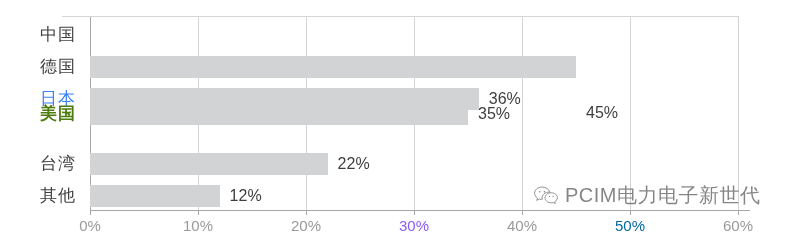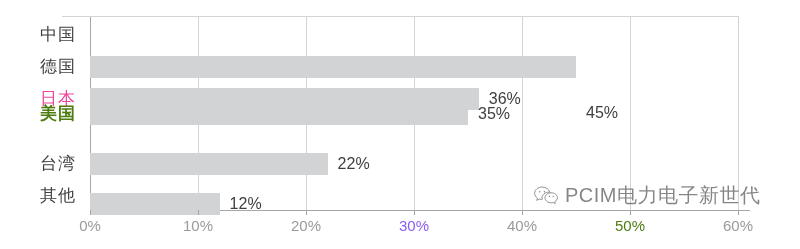--- a/index.html
+++ b/index.html
@@ -166,21 +166,21 @@
   }
 </style>
 </head>
 <body>
 
 <div id="chart-root">
 
   <div class="cat-labels">
       <div class="cat-label" style="top: 8px; color: rgb(63, 63, 66);">中国</div>
       <div class="cat-label" style="top: 40.2px; color: rgb(63, 63, 66);">德国</div>
-      <div class="cat-label" style="top: 72.4px; color: #ec4899;">日本</div>
+      <div class="cat-label" style="top: 72.4px; color: #3b82f6;">日本</div>
       <div class="cat-label" style="top: 87px; color: #4d7c0f; font-weight: bold;">美国</div>
       <div class="cat-label" style="top: 136.8px; color: rgb(63, 63, 66);">台湾</div>
       <div class="cat-label" style="top: 169px; color: rgb(63, 63, 66);">其他</div>
     </div>
 
   <div class="top-left-tick"></div>
   <div class="y-axis"></div>
   <div class="x-axis"></div>
 
   <div class="plot">
@@ -200,39 +200,39 @@
         <span class="bar-value" style="left: 398.8px; color: rgb(63, 63, 66);">36%</span>
       </div>
       <div class="bar-row" style="top: 87px; width: 648px;">
         <div class="bar" style="width: 378px; background: rgb(210, 211, 213);"></div>
         <span class="bar-value" style="left: 388px; color: rgb(63, 63, 66);">35%</span>
       </div>
       <div class="bar-row" style="top: 136.8px; width: 648px;">
         <div class="bar" style="width: 237.6px; background: rgb(210, 211, 213);"></div>
         <span class="bar-value" style="left: 247.6px; color: rgb(63, 63, 66);">22%</span>
       </div>
-      <div class="bar-row" style="top: 177px; width: 648px;">
+      <div class="bar-row" style="top: 169px; width: 648px;">
         <div class="bar" style="width: 129.6px; background: rgb(210, 211, 213);"></div>
         <span class="bar-value" style="left: 139.6px; color: rgb(63, 63, 66);">12%</span>
       </div>
     </div>
 
   <div class="tick-labels">
       <div class="tick-mark" style="left: 90px; background: rgb(166, 166, 166);"></div>
       <div class="tick-label" style="left: 90px; color: rgb(154, 154, 154);">0%</div>
       <div class="tick-mark" style="left: 198px; background: rgb(166, 166, 166);"></div>
       <div class="tick-label" style="left: 198px; color: rgb(154, 154, 154);">10%</div>
       <div class="tick-mark" style="left: 306px; background: rgb(166, 166, 166);"></div>
       <div class="tick-label" style="left: 306px; color: rgb(154, 154, 154); text-align: right;">20%</div>
       <div class="tick-mark" style="left: 414px; background: rgb(166, 166, 166);"></div>
       <div class="tick-label" style="left: 414px; color: #8b5cf6;">30%</div>
       <div class="tick-mark" style="left: 522px; background: rgb(166, 166, 166);"></div>
       <div class="tick-label" style="left: 522px; color: rgb(154, 154, 154);">40%</div>
       <div class="tick-mark" style="left: 630px; background: rgb(166, 166, 166);"></div>
-      <div class="tick-label" style="left: 630px; color: #4d7c0f;">50%</div>
+      <div class="tick-label" style="left: 630px; color: #0369a1;">50%</div>
       <div class="tick-mark" style="left: 738px; background: rgb(166, 166, 166);"></div>
       <div class="tick-label" style="left: 738px; color: rgb(154, 154, 154);">60%</div>
     </div>
 
   <div class="watermark">
     <span class="wm-logo">
       <svg viewBox="0 0 32 24" width="26" height="20" aria-hidden="true">
         <path d="M11.2 2.2C6.1 2.2 2 5.6 2 9.8c0 2.4 1.4 4.6 3.5 6l-0.9 2.8 3.2-1.6c0.9 0.2 1.8 0.4 2.8 0.4 0.3 0 0.5 0 0.8 0-0.2-0.6-0.3-1.2-0.3-1.8 0-3.9 3.8-7.1 8.6-7.1 0.3 0 0.6 0 0.9 0.1C19.8 4.8 16 2.2 11.2 2.2z" fill="none" stroke="#3c3c3c" stroke-width="1.1"></path>
         <circle cx="8.3" cy="7.9" r="0.95" fill="#3c3c3c"></circle>
         <circle cx="14.1" cy="7.9" r="0.95" fill="#3c3c3c"></circle>

